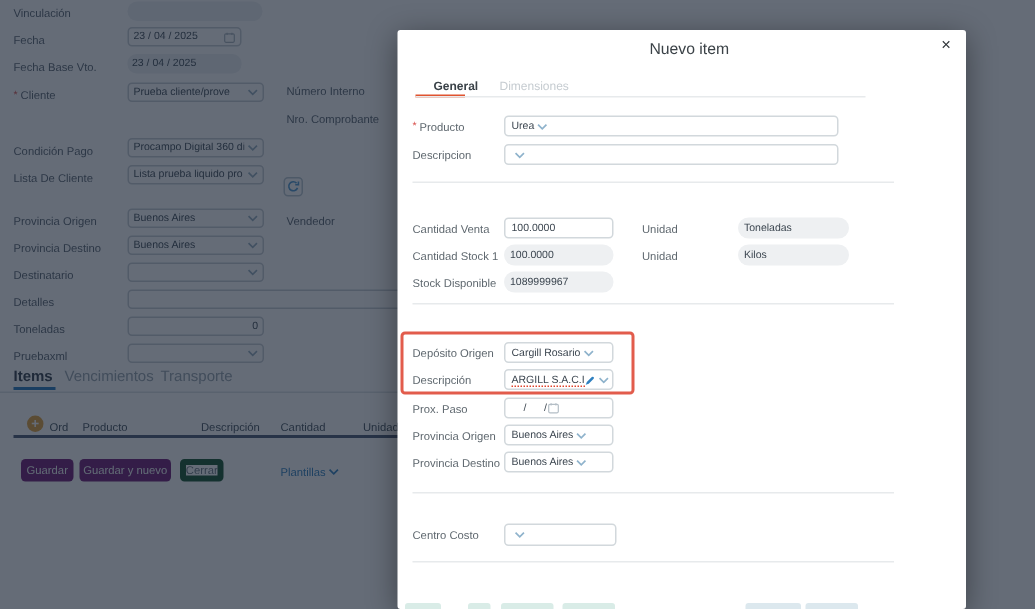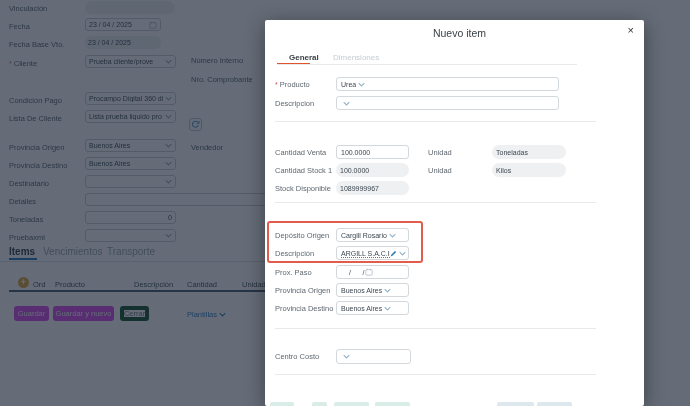--- a/index.html
+++ b/index.html
@@ -21,21 +21,21 @@
   .hrline{position:absolute;height:1px;background:#dde1e5;}
   .tab{position:absolute;font-size:10px;color:#97a3ad;white-space:nowrap;}
   .tab.active{color:#323d49;font-weight:bold;}
   .tabline{position:absolute;height:2px;background:#2479be;}
   .thead{position:absolute;font-size:7.5px;color:#42505c;white-space:nowrap;}
   .theadline{position:absolute;height:2px;background:#495972;}
   .addbtn{position:absolute;width:11px;height:11px;border-radius:50%;background:#e2a23c;color:#fff;
           font-size:9px;line-height:11px;text-align:center;font-weight:bold;}
   .btn{position:absolute;height:15px;border-radius:3px;font-size:7.5px;display:flex;
        align-items:center;justify-content:center;box-sizing:border-box;}
-  .btn.teal{background:#d946ef;color:#f4fbf9;}
+  .btn.teal{background:#701a75;color:#f4fbf9;}
   .btn.ghost{border:4px solid #14532d;color:#68747f;background:transparent;}
   .linkbtn{position:absolute;font-size:7.5px;color:#2f80c0;display:flex;align-items:center;gap:2px;padding-left:32px;}
   .iconbox{position:absolute;width:13px;height:13px;border:1px solid #b9c6d0;border-radius:3px;
            box-sizing:border-box;display:flex;align-items:center;justify-content:center;background:#fff;}
   
   .overlay{position:absolute;inset:0;background:rgba(22,32,48,0.66);z-index:4;}
   .modal{position:absolute;left:265px;top:20px;width:379px;height:386px;background:#fff;z-index:5;
          border-radius:2px;box-shadow:0 4px 20px rgba(0,0,0,0.4);}
   .mtitle{position:absolute;left:0;right:0;top:7px;text-align:center;font-size:10.5px;color:#3b4247;padding-left:10px;}
   .mclose{position:absolute;right:10px;top:4px;font-size:11px;color:#2f3438;cursor:pointer;line-height:12px;}

